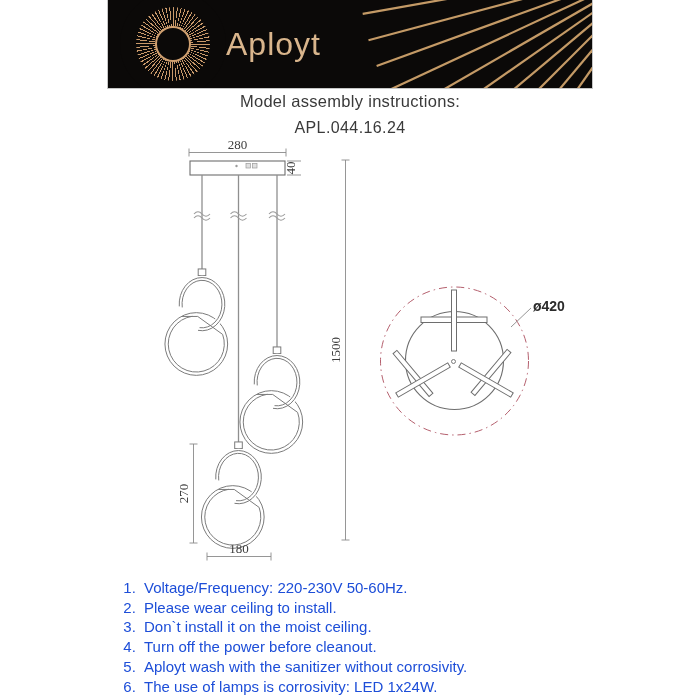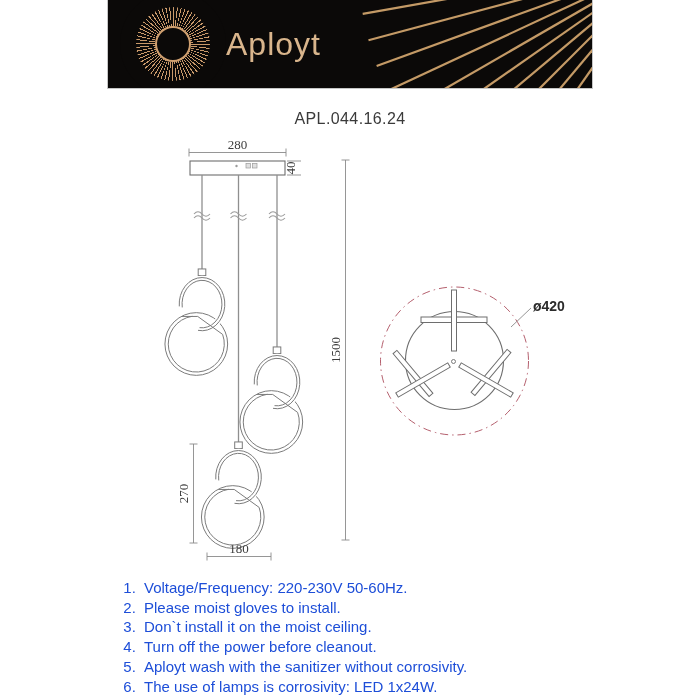--- a/index.html
+++ b/index.html
@@ -15,21 +15,21 @@
   .burst::before{content:"";position:absolute;inset:21px;border-radius:50%;
                  background:#0b0908;border:2px solid #cf9f6f;box-sizing:border-box;}
   .burst::after{content:"";position:absolute;inset:-14px;border-radius:50%;
                 box-shadow:0 0 0 16px #0b0908 inset;}
   .wordmark{position:absolute;left:118px;top:26px;font-size:32px;font-weight:500;
             letter-spacing:1px;color:#d9b58c;}
 
   
   .title{position:absolute;left:0;top:92px;width:700px;text-align:center;color:#3a3a3a;}
   .title .l1{font-size:16.5px;letter-spacing:.3px;}
-  .title .l2{font-size:16px;letter-spacing:.4px;margin-top:18px;}
+  .title .l2{font-size:16px;letter-spacing:.4px;margin-top:8px;}
 
   
   .drawing{position:absolute;left:0;top:130px;width:700px;height:440px;}
   .dimtxt{font-family:"Liberation Serif",serif;font-size:13px;fill:#3c3c3c;}
   .dia-txt{font-family:"Liberation Sans",sans-serif;font-size:14px;font-weight:600;fill:#2b2b2b;}
 
   
   .instructions{position:absolute;left:112px;top:578px;width:540px;margin:0;padding:0 0 0 28px;
                 color:#1d4ed8;font-size:15px;line-height:19.7px;}
   .instructions li{padding-left:4px;}
@@ -54,20 +54,21 @@
         <line x1="560" y1="-40" x2="382.1" y2="213.9"></line>
         <line x1="560" y1="-40" x2="405.0" y2="228.4"></line>
         <line x1="560" y1="-40" x2="429.0" y2="241.0"></line>
       </g>
     </svg>
     <div class="burst"></div>
     <span class="wordmark">Aployt</span>
   </div>
 
   <div class="title">
+    <div class="l1">Model assembly instructions:</div>
     <div class="l2">APL.044.16.24</div>
   </div>
 
   <svg class="drawing" viewBox="0 130 700 440">
     <defs>
 
       <g id="pendant" fill="none" stroke="#7a7a7a" stroke-width="1.05">
         <rect x="59" y="1" width="8" height="7" fill="#fff"></rect>
         <circle cx="57" cy="80" r="33"></circle>
         <path d="M 84.7 69.9 A 29.5 29.5 0 1 1 52.9 50.8"></path>
@@ -154,20 +155,20 @@
         <rect x="457.5" y="365" width="5" height="60" transform="rotate(-60 460 365)"></rect>
       </g>
       <circle cx="453.5" cy="361.5" r="2" fill="#fff" stroke="#6e6e6e" stroke-width="0.9"></circle>
       <line x1="531" y1="308" x2="511" y2="327" stroke="#8a8a8a" stroke-width="0.9"></line>
       <text class="dia-txt" x="533" y="311" text-anchor="start">ø420</text>
     </g>
   </svg>
 
   <ol class="instructions">
     <li>Voltage/Frequency: 220-230V 50-60Hz.</li>
-    <li>Please moist gloves to install.</li>
+    <li>Please wear ceiling to install.</li>
     <li>Don`t install it on the moist ceiling.</li>
     <li>Turn off the power before cleanout.</li>
     <li>Aployt wash with the sanitizer without corrosivity.</li>
     <li>The use of lamps is corrosivity: LED 1x24W.</li>
   </ol>
 
 </div>
 
 </body></html>

